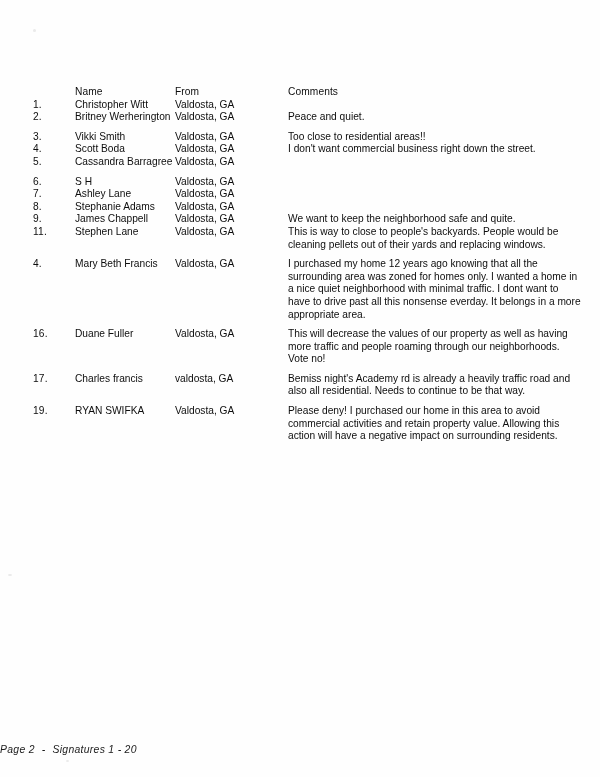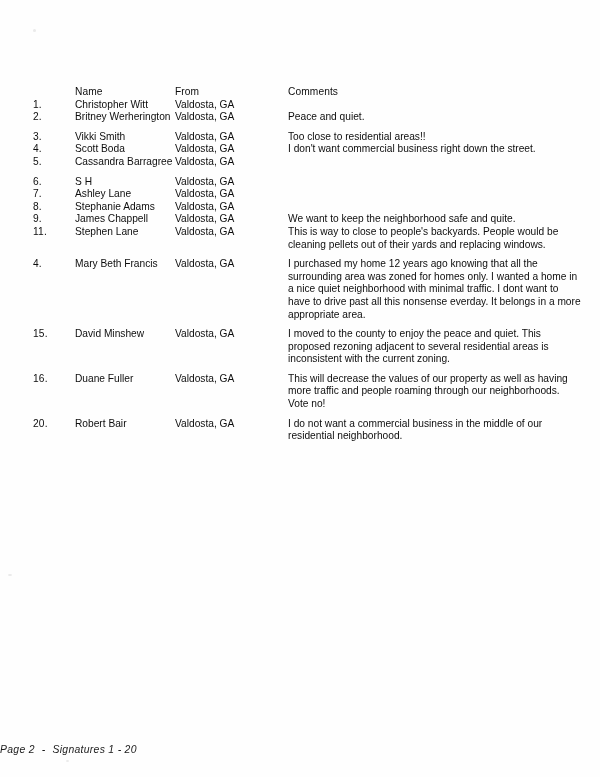--- a/index.html
+++ b/index.html
@@ -197,43 +197,43 @@
 
         <tr class="tall">
           <td class="num">4.</td>
           <td class="name">Mary Beth Francis</td>
           <td class="from">Valdosta, GA</td>
           <td class="comment">I purchased my home 12 years ago knowing that all the surrounding area was zoned for homes only. I wanted a home in a nice quiet neighborhood with minimal traffic. I dont want to have to drive past all this nonsense everday. It belongs in a more appropriate area.</td>
         </tr>
 
 
 
-        <tr class="tall">
-          <td class="num">15.</td>
-          <td class="name">David Minshew</td>
-          <td class="from">Valdosta, GA</td>
-          <td class="comment">I moved to the county to enjoy the peace and quiet. This proposed rezoning adjacent to several residential areas is inconsistent with the current zoning.</td>
-        </tr>
 
         <tr class="tall">
           <td class="num">16.</td>
           <td class="name">Duane Fuller</td>
           <td class="from">Valdosta, GA</td>
           <td class="comment">This will decrease the values of our property as well as having more traffic and people roaming through our neighborhoods. Vote no!</td>
         </tr>
 
-
-
-
-        <tr class="tall">
-          <td class="num">20.</td>
-          <td class="name">Robert Bair</td>
-          <td class="from">Valdosta, GA</td>
-          <td class="comment">I do not want a commercial business in the middle of our residential neighborhood.</td>
-        </tr>
+        <tr class="tall">
+          <td class="num">17.</td>
+          <td class="name">Charles francis</td>
+          <td class="from">valdosta, GA</td>
+          <td class="comment">Bemiss night's Academy rd is already a heavily traffic road and also all residential. Needs to continue to be that way.</td>
+        </tr>
+
+
+        <tr class="tall">
+          <td class="num">19.</td>
+          <td class="name">RYAN SWIFKA</td>
+          <td class="from">Valdosta, GA</td>
+          <td class="comment">Please deny! I purchased our home in this area to avoid commercial activities and retain property value. Allowing this action will have a negative impact on surrounding residents.</td>
+        </tr>
+
 
       </tbody>
     </table>
 
     <div class="footer">
       <span>Page 2</span><span class="dash">-</span><span>Signatures 1 - 20</span>
     </div>
 
   </div>
 </div>

